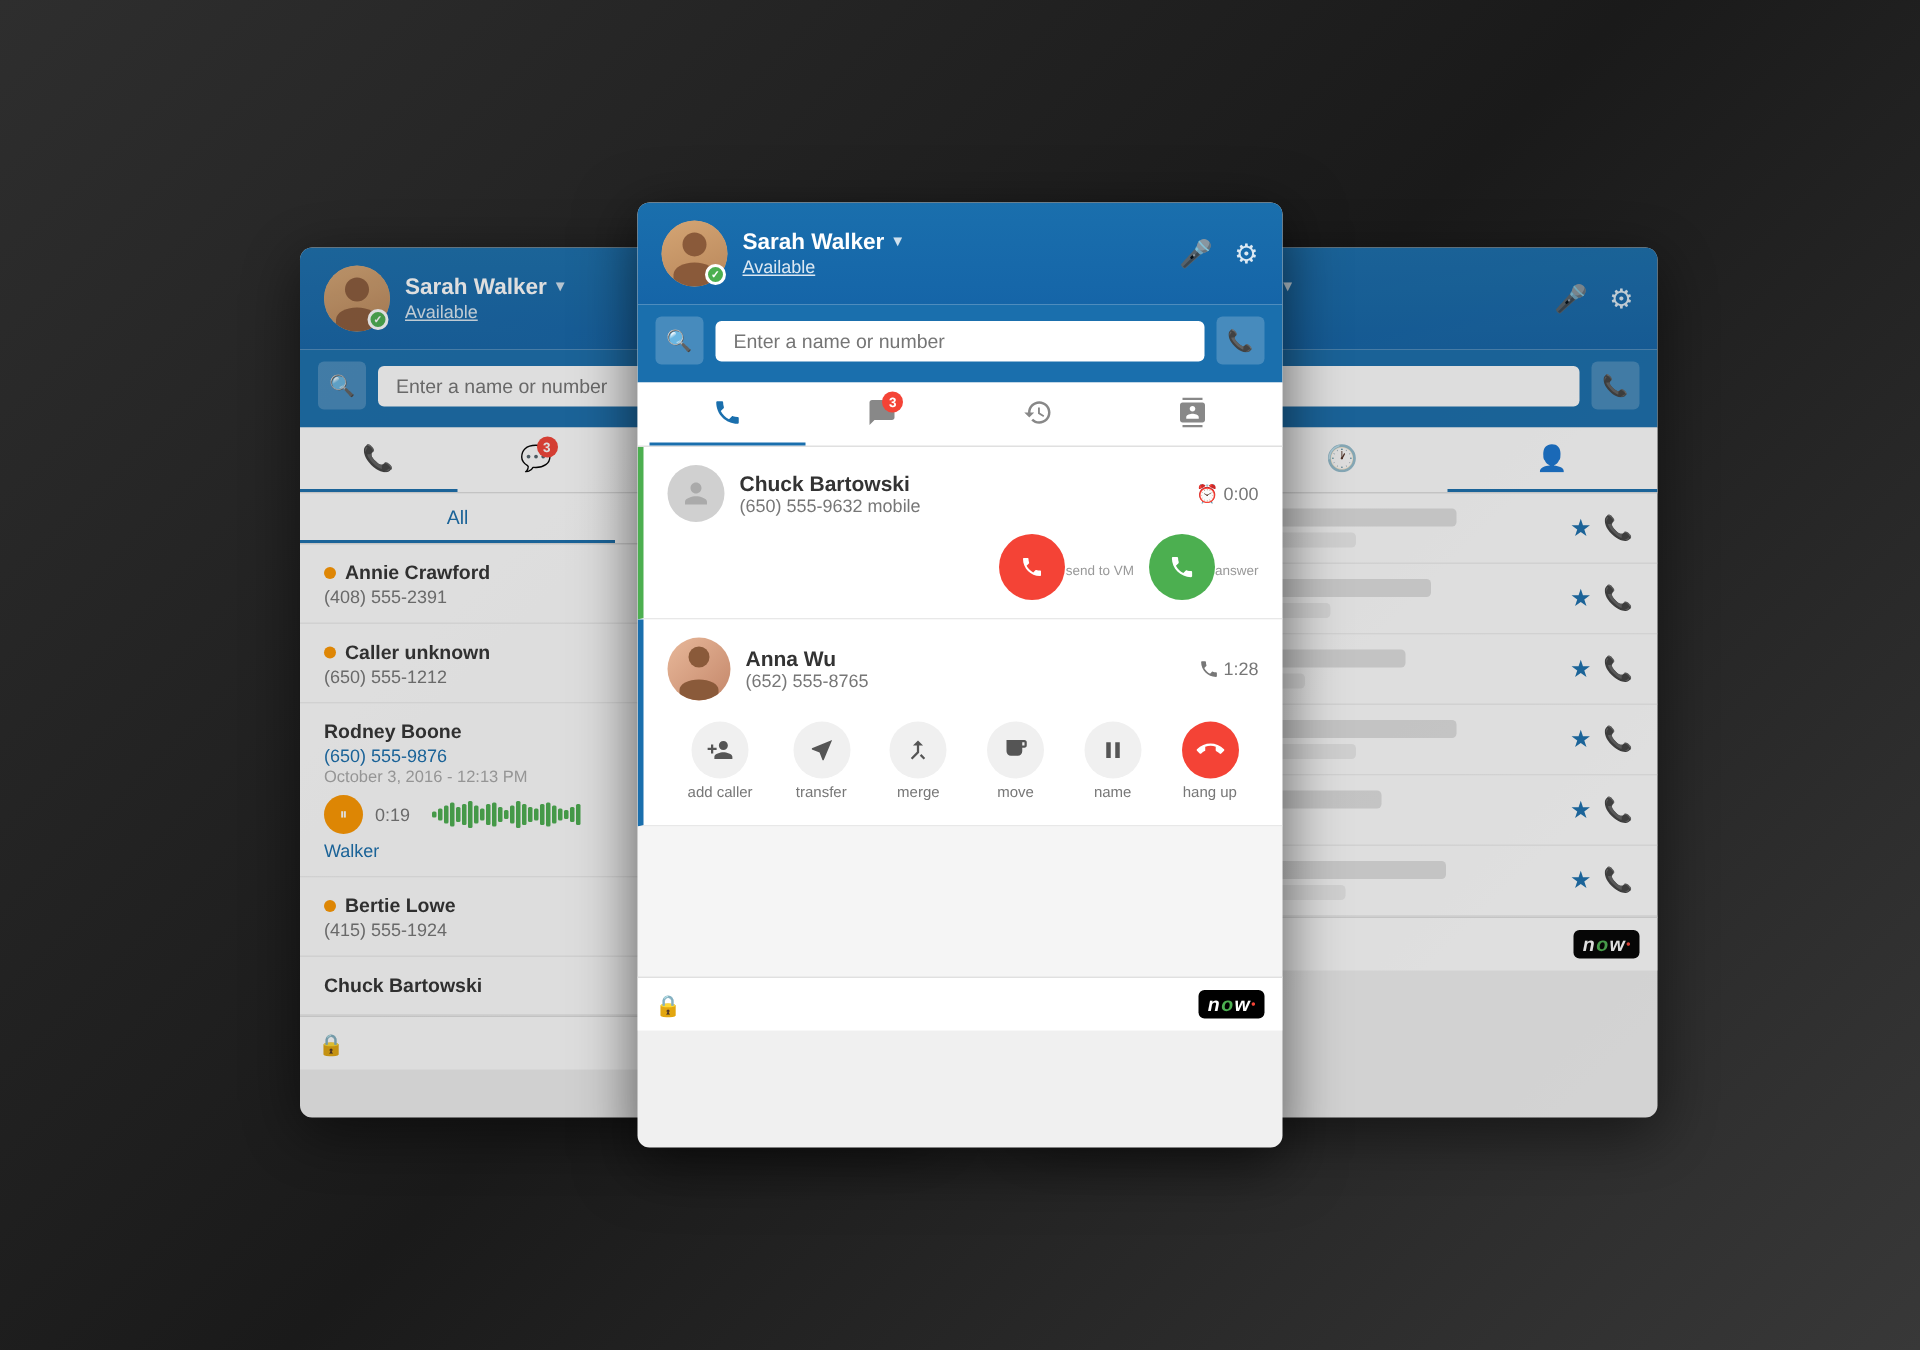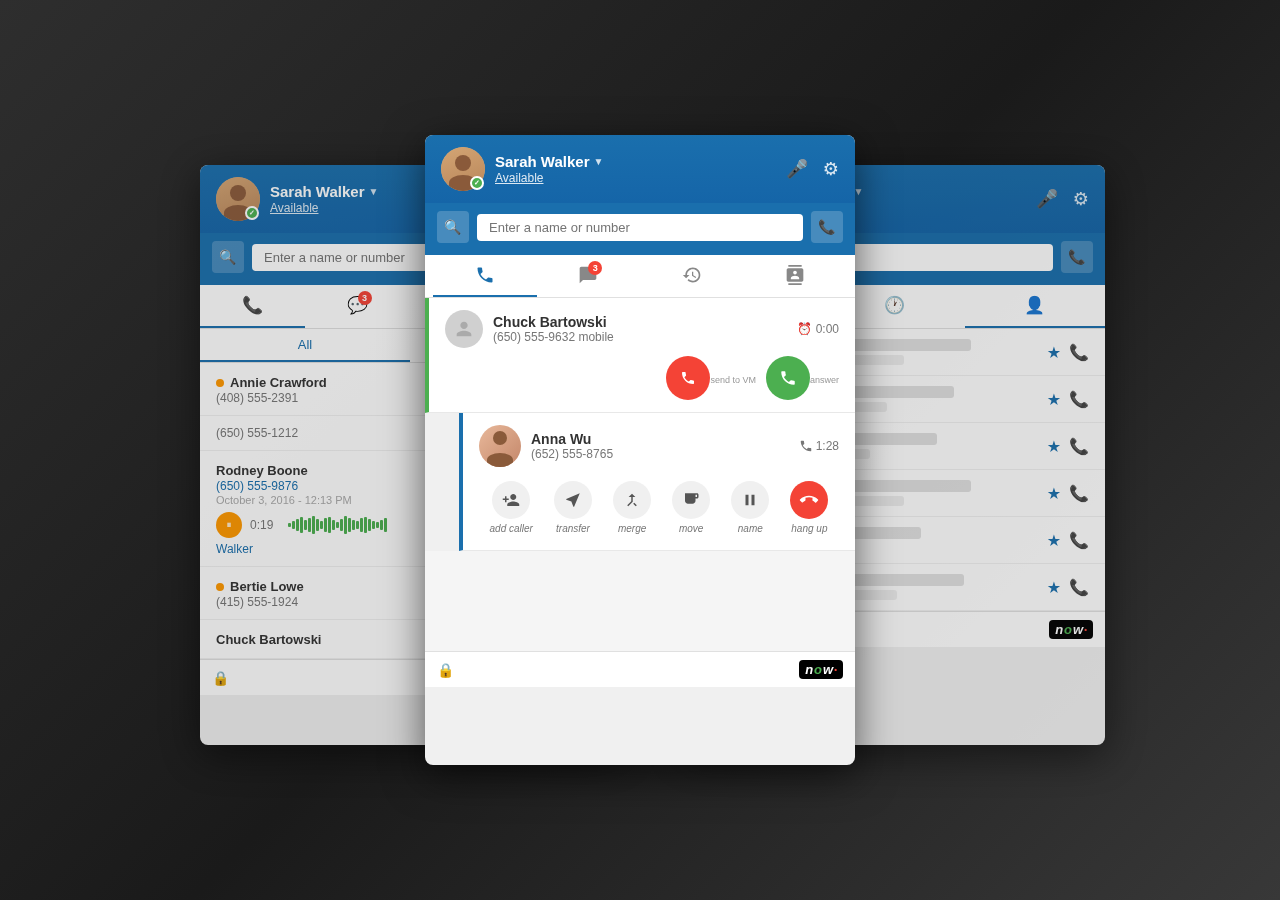--- a/index.html
+++ b/index.html
@@ -363,21 +363,20 @@
       flex-direction: row;
       align-items: center;
     }
 
     
     .active-call-card {
       background: white;
       padding: 12px 16px;
       border-left: 4px solid #1a6fad;
       border-bottom: 1px solid #e8e8e8;
-      margin-left: 34px;
     }
 
     .active-call-top {
       display: flex;
       align-items: center;
       gap: 10px;
       margin-bottom: 10px;
     }
 
     .active-avatar {
@@ -437,21 +436,20 @@
       display: flex;
       align-items: center;
       justify-content: center;
       font-size: 16px;
       color: #555;
     }
 
     .call-action-label {
       font-size: 10px;
       color: #777;
-      font-style: italic;
     }
 
     .hangup-btn {
       width: 38px;
       height: 38px;
       border-radius: 50%;
       background: #f44336;
       border: none;
       color: white;
       font-size: 16px;
@@ -705,20 +703,21 @@
   </div>
 
   <div class="scrollable no-scrollbar">
 
     <div class="call-list-item">
       <div><span class="dot-indicator"></span><span class="contact-name">Annie Crawford</span></div>
       <div class="contact-num">(408) 555-2391</div>
     </div>
 
     <div class="call-list-item">
+      <div><span class="dot-indicator"></span><span class="contact-name">Caller unknown</span></div>
       <div class="contact-num">(650) 555-1212</div>
     </div>
 
     <div class="call-list-item recording">
       <div><span class="contact-name">Rodney Boone</span></div>
       <div class="contact-num highlight">(650) 555-9876</div>
       <div class="contact-date">October 3, 2016 - 12:13 PM</div>
       <div class="recording-row">
         <button class="pause-btn">⏸</button>
         <span class="duration-text">0:19</span>

